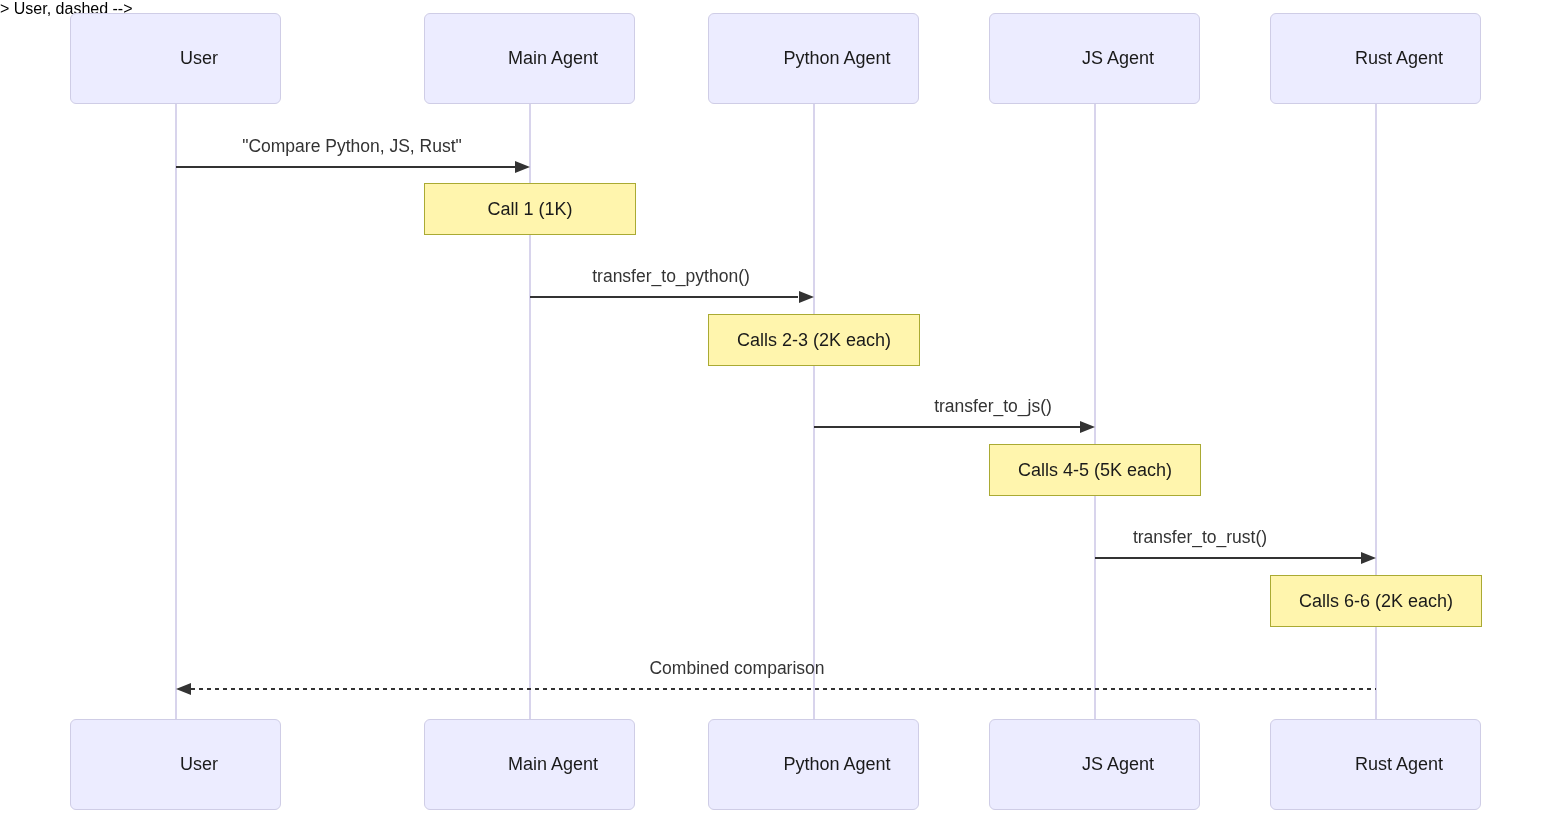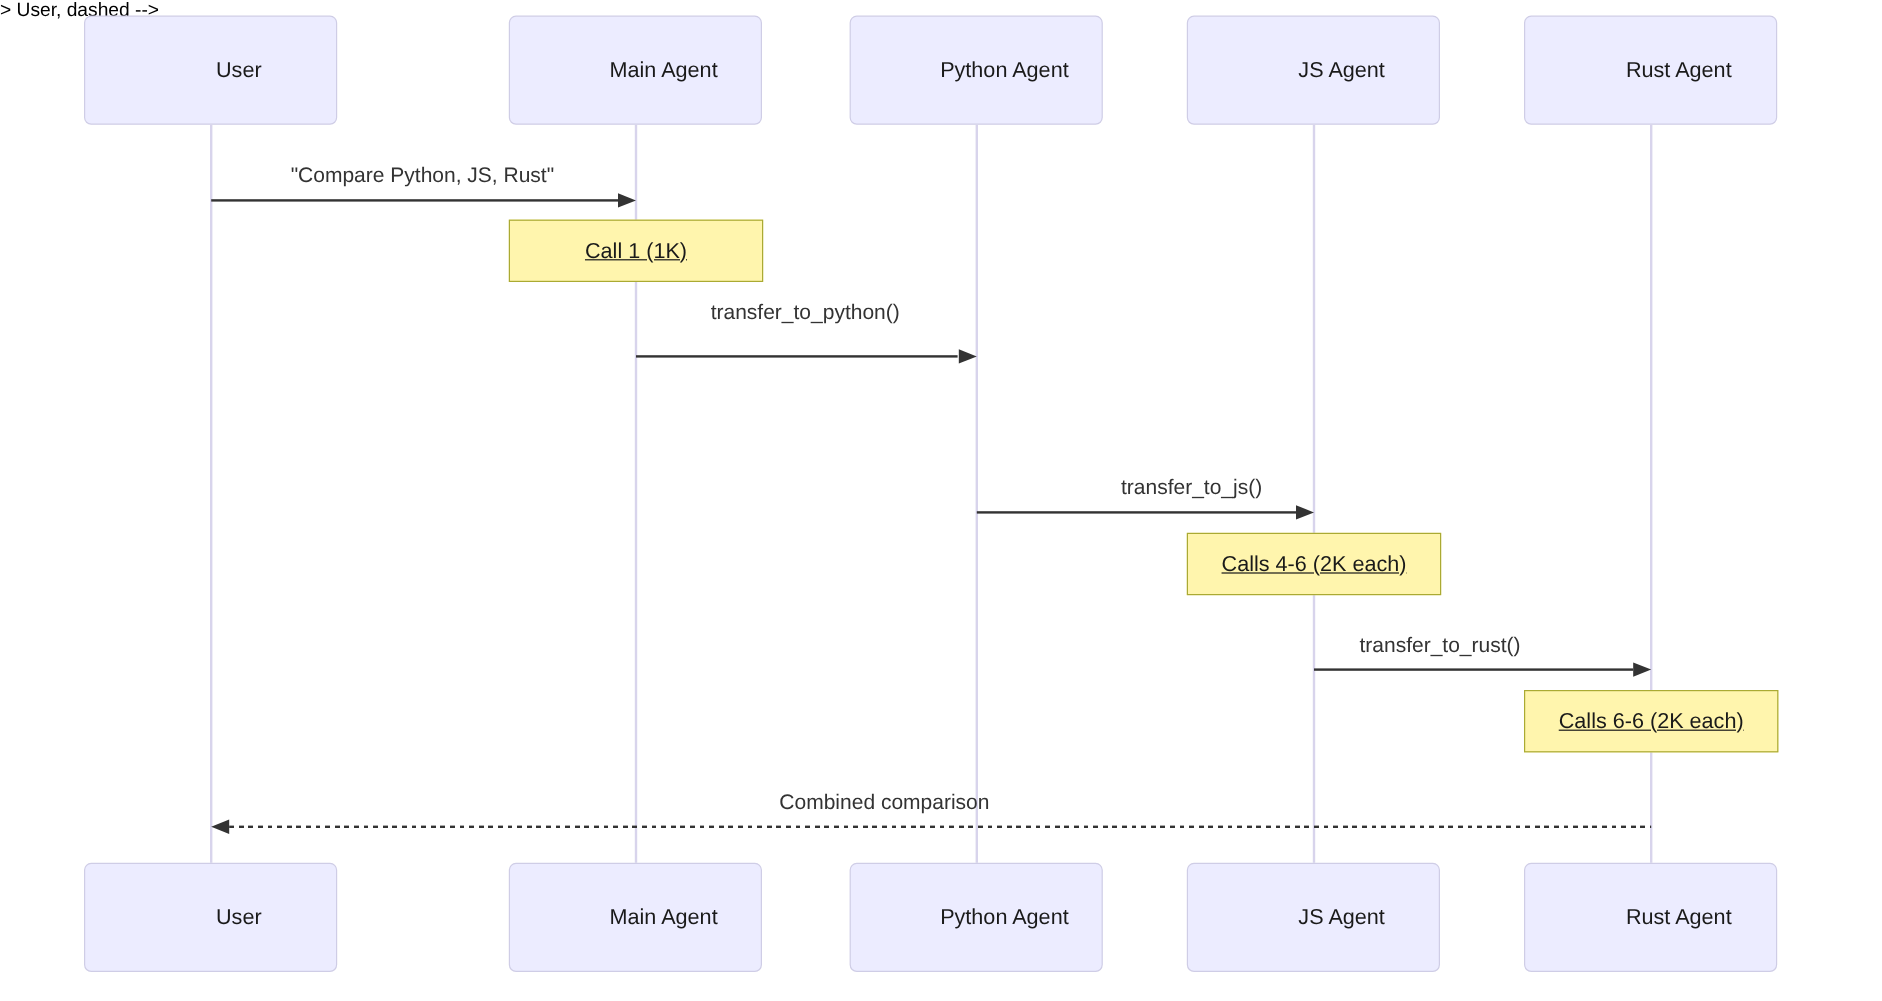--- a/index.html
+++ b/index.html
@@ -74,21 +74,20 @@
     height: 52px;
     background: #FFF5AD;
     border: 1px solid #AAAA33;
     box-sizing: border-box;
     display: flex;
     align-items: center;
     justify-content: center;
     font-size: 18px;
     color: #1a1a1a;
     white-space: nowrap;
-    text-decoration: underline;
   }
 </style>
 </head>
 <body>
 
 <div class="canvas">
 
   
   <div class="lifeline" style="left:174.5px"></div>
   <div class="lifeline" style="left:528.5px"></div>
@@ -117,34 +116,37 @@
   <div class="msg-label" style="left:352px; top:136px">"Compare Python, JS, Rust"</div>
   <div class="msg-line" style="left:175.5px; top:166px; width:341px"></div>
   <div class="arrowhead right" style="left:514.5px; top:161px"></div>
 
   
   <div class="note" style="left:424px; top:183px">
       <span>Call 1 (1K)</span>
     </div>
 
   
-  <div class="msg-label" style="left:671px; top:250px">transfer_to_python()</div>
+  <div class="msg-label" style="left:671px; top:266px">transfer_to_python()</div>
   <div class="msg-line" style="left:529.5px; top:296px; width:268px"></div>
   <div class="arrowhead right" style="left:798.5px; top:291px"></div>
 
   
+  <div class="note" style="left:708px; top:314px">
+      <span>Calls 2-3 (2K each)</span>
+    </div>
 
   
   <div class="msg-label" style="left:993px; top:396px">transfer_to_js()</div>
   <div class="msg-line" style="left:813.5px; top:426px; width:266px"></div>
   <div class="arrowhead right" style="left:1079.5px; top:421px"></div>
 
   
   <div class="note" style="left:989px; top:444px">
-      <span>Calls 4-6 (2K each)</span>
+      <span>Calls 4-5 (5K each)</span>
     </div>
 
   
   <div class="msg-label" style="left:1200px; top:527px">transfer_to_rust()</div>
   <div class="msg-line" style="left:1094.5px; top:557px; width:266px"></div>
   <div class="arrowhead right" style="left:1360.5px; top:552px"></div>
 
   
   <div class="note" style="left:1270px; top:575px">
       <span>Calls 6-6 (2K each)</span>

